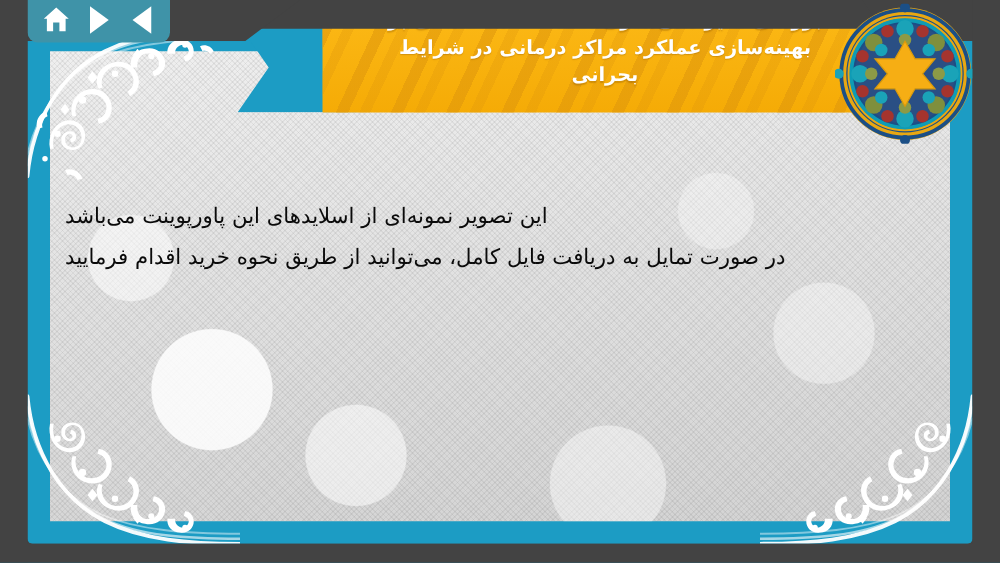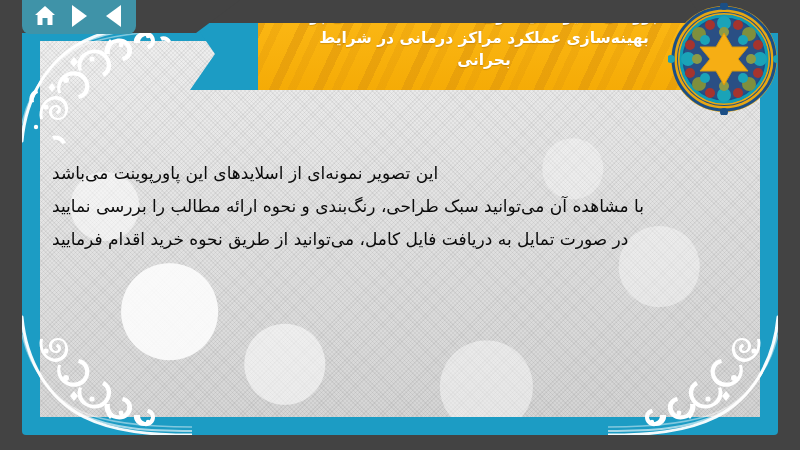--- a/index.html
+++ b/index.html
@@ -283,21 +283,20 @@
         <circle cx="99" cy="22" r="2.4"></circle>
         <circle cx="126" cy="13" r="2.2"></circle>
         <circle cx="24" cy="84" r="2.6"></circle>
         <path d="M52 34 l4 5 -4 5 -4-5z"></path>
         <path d="M88 16 l3.5 4.5 -3.5 4.5 -3.5-4.5z"></path>
       </g>
     </svg>
 
     <div id="body-text">
       <div class="body-line">این تصویر نمونه‌ای از اسلایدهای این پاورپوینت می‌باشد</div>
-      <div class="body-line">با مشاهده آن می‌توانید سبک طراحی، رنگ‌بندی و نحوه ارائه مطالب را بررسی نمایید</div>
       <div class="body-line">در صورت تمایل به دریافت فایل کامل، می‌توانید از طریق نحوه خرید اقدام فرمایید</div>
     </div>
   </div>
 
   <div id="banner-wrap">
     <div id="banner-tail"></div>
     <div id="banner">
       <div id="title-text">بررسی تأثیر مدل‌سازی اطلاعات ساختمانی بر
 بهینه‌سازی عملکرد مراکز درمانی در شرایط
 بحرانی</div>

